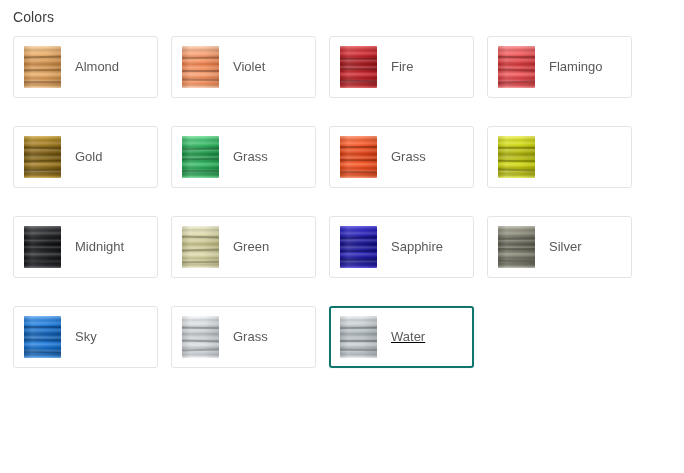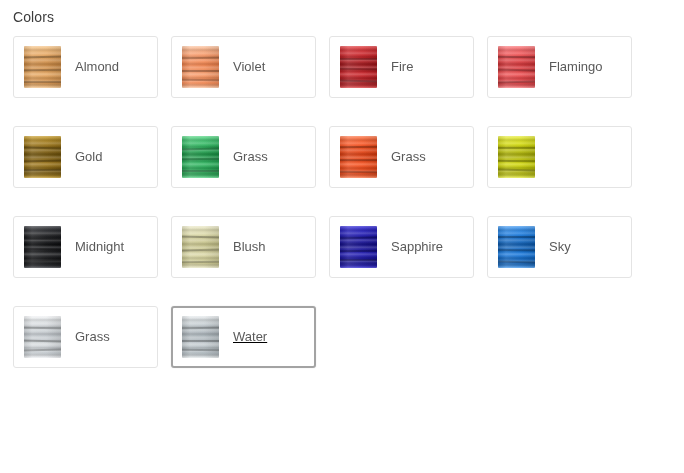--- a/index.html
+++ b/index.html
@@ -50,21 +50,21 @@
     margin: 0 0 28px 13px;
     border: 1px solid #e4e4e4;
     border-radius: 3px;
     background: #ffffff;
     display: flex;
     align-items: center;
     padding: 0 0 0 10px;
     cursor: pointer;
   }
   .card.selected {
-    border: 2px solid #a3a3a3;
+    border: 2px solid #0f766e;
     padding-left: 9px;
     box-shadow: 0 0 0 1px #fafafa;
     text-decoration: underline;
   }
 
   .swatch {
     width: 37px;
     height: 42px;
     flex: 0 0 37px;
     border-radius: 1px;
@@ -211,33 +211,43 @@
         <div class="card-label">Midnight</div>
       </div>
       <div class="card">
         <div class="swatch" style="background: linear-gradient(rgb(234, 232, 200) 0%, rgb(220, 217, 168) 18%, rgb(195, 191, 134) 46%, rgb(220, 217, 168) 66%, rgb(195, 191, 134) 88%, rgb(234, 232, 200) 100%);">
           <div class="sheen"></div>
           <div class="sheen2"></div>
           <div class="streak" style="top: 10px; transform: rotate(1.2deg);"></div>
           <div class="streak" style="top: 23px; transform: rotate(-1.2deg);"></div>
           <div class="streak" style="top: 35px; transform: rotate(-0.6deg);"></div>
         </div>
-        <div class="card-label">Blush</div>
+        <div class="card-label">Green</div>
       </div>
       <div class="card">
         <div class="swatch" style="background: linear-gradient(rgb(63, 55, 214) 0%, rgb(29, 23, 178) 18%, rgb(16, 11, 134) 46%, rgb(29, 23, 178) 66%, rgb(16, 11, 134) 88%, rgb(63, 55, 214) 100%);">
           <div class="sheen"></div>
           <div class="sheen2"></div>
           <div class="streak" style="top: 11px; transform: rotate(-1.2deg);"></div>
           <div class="streak" style="top: 24px; transform: rotate(-0.6deg);"></div>
           <div class="streak" style="top: 33px; transform: rotate(0deg);"></div>
         </div>
         <div class="card-label">Sapphire</div>
       </div>
       <div class="card">
+        <div class="swatch" style="background: linear-gradient(rgb(176, 175, 159) 0%, rgb(129, 128, 111) 18%, rgb(92, 91, 78) 46%, rgb(129, 128, 111) 66%, rgb(92, 91, 78) 88%, rgb(176, 175, 159) 100%);">
+          <div class="sheen"></div>
+          <div class="sheen2"></div>
+          <div class="streak" style="top: 12px; transform: rotate(-0.6deg);"></div>
+          <div class="streak" style="top: 22px; transform: rotate(0deg);"></div>
+          <div class="streak" style="top: 34px; transform: rotate(0.6deg);"></div>
+        </div>
+        <div class="card-label">Silver</div>
+      </div>
+      <div class="card">
         <div class="swatch" style="background: linear-gradient(rgb(82, 160, 239) 0%, rgb(20, 119, 221) 18%, rgb(10, 88, 172) 46%, rgb(20, 119, 221) 66%, rgb(10, 88, 172) 88%, rgb(82, 160, 239) 100%);">
           <div class="sheen"></div>
           <div class="sheen2"></div>
           <div class="streak" style="top: 10px; transform: rotate(0deg);"></div>
           <div class="streak" style="top: 23px; transform: rotate(0.6deg);"></div>
           <div class="streak" style="top: 35px; transform: rotate(1.2deg);"></div>
         </div>
         <div class="card-label">Sky</div>
       </div>
       <div class="card">

